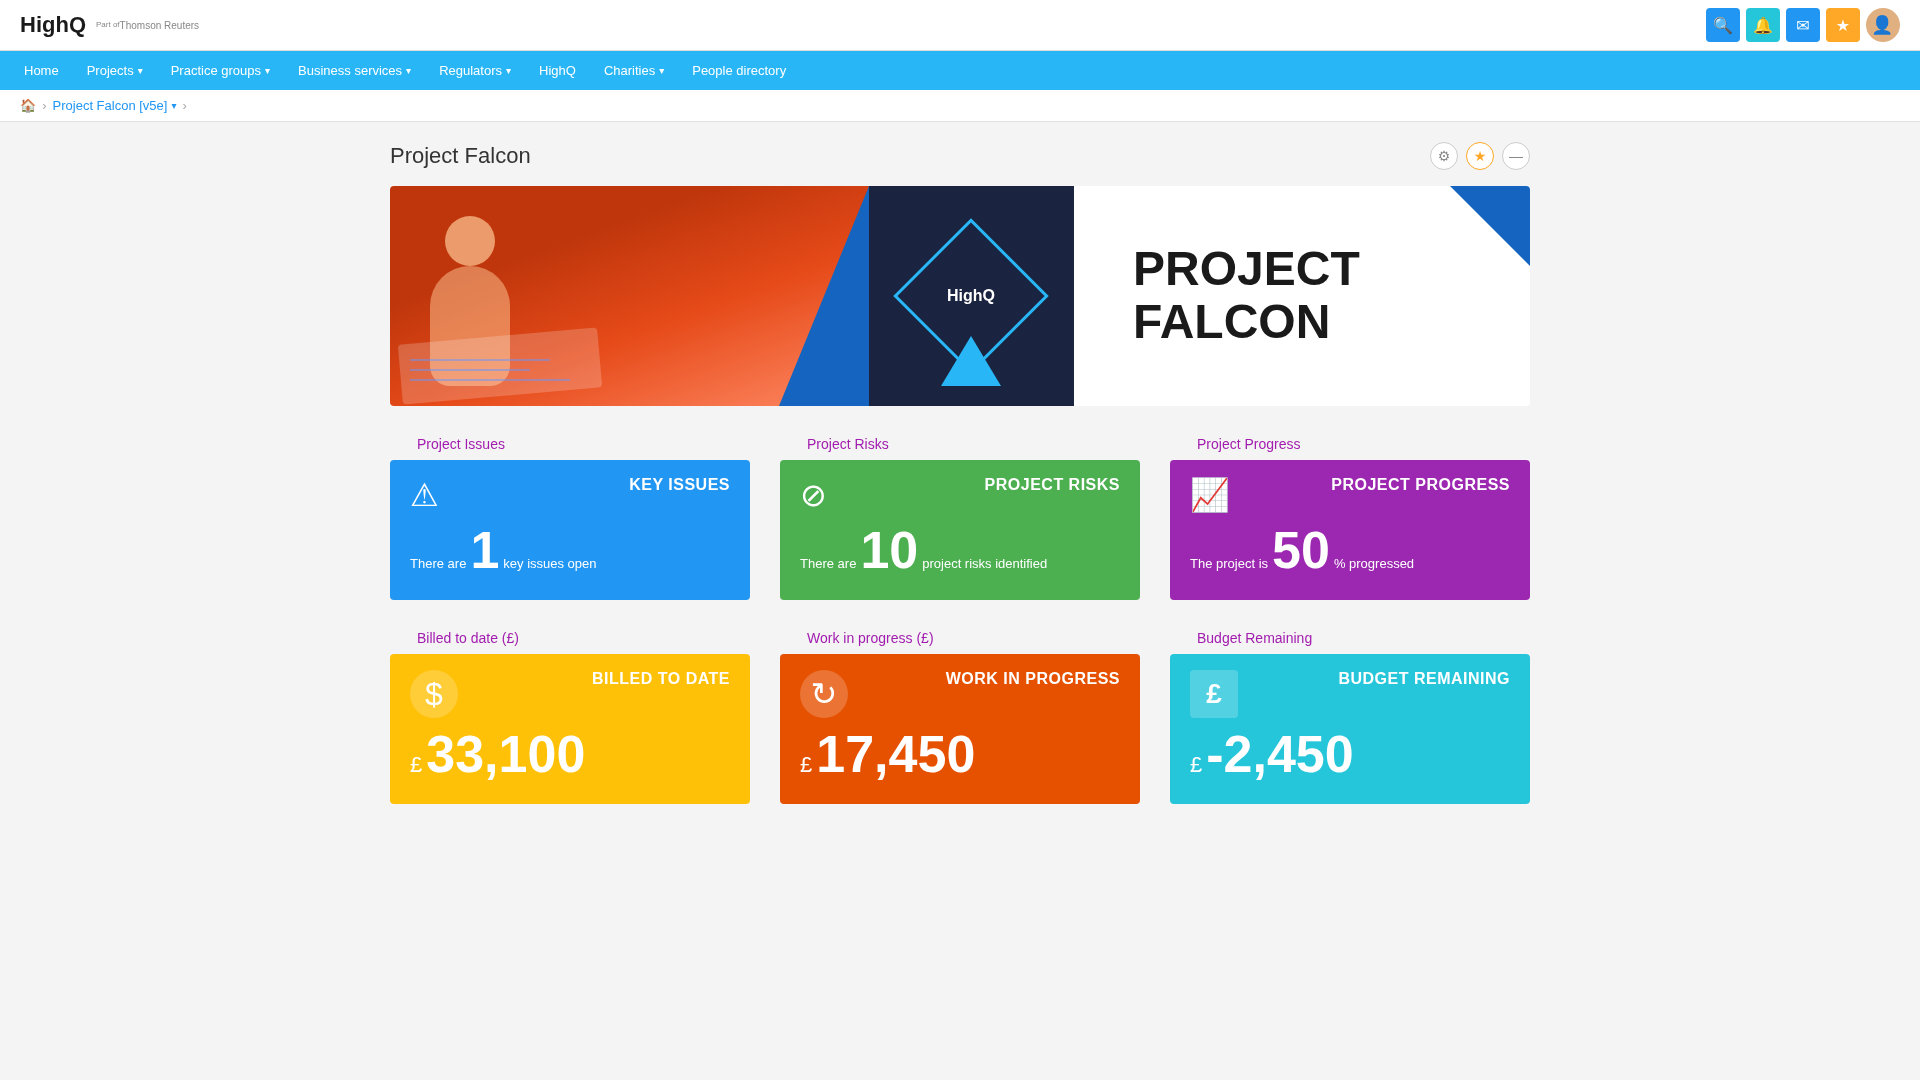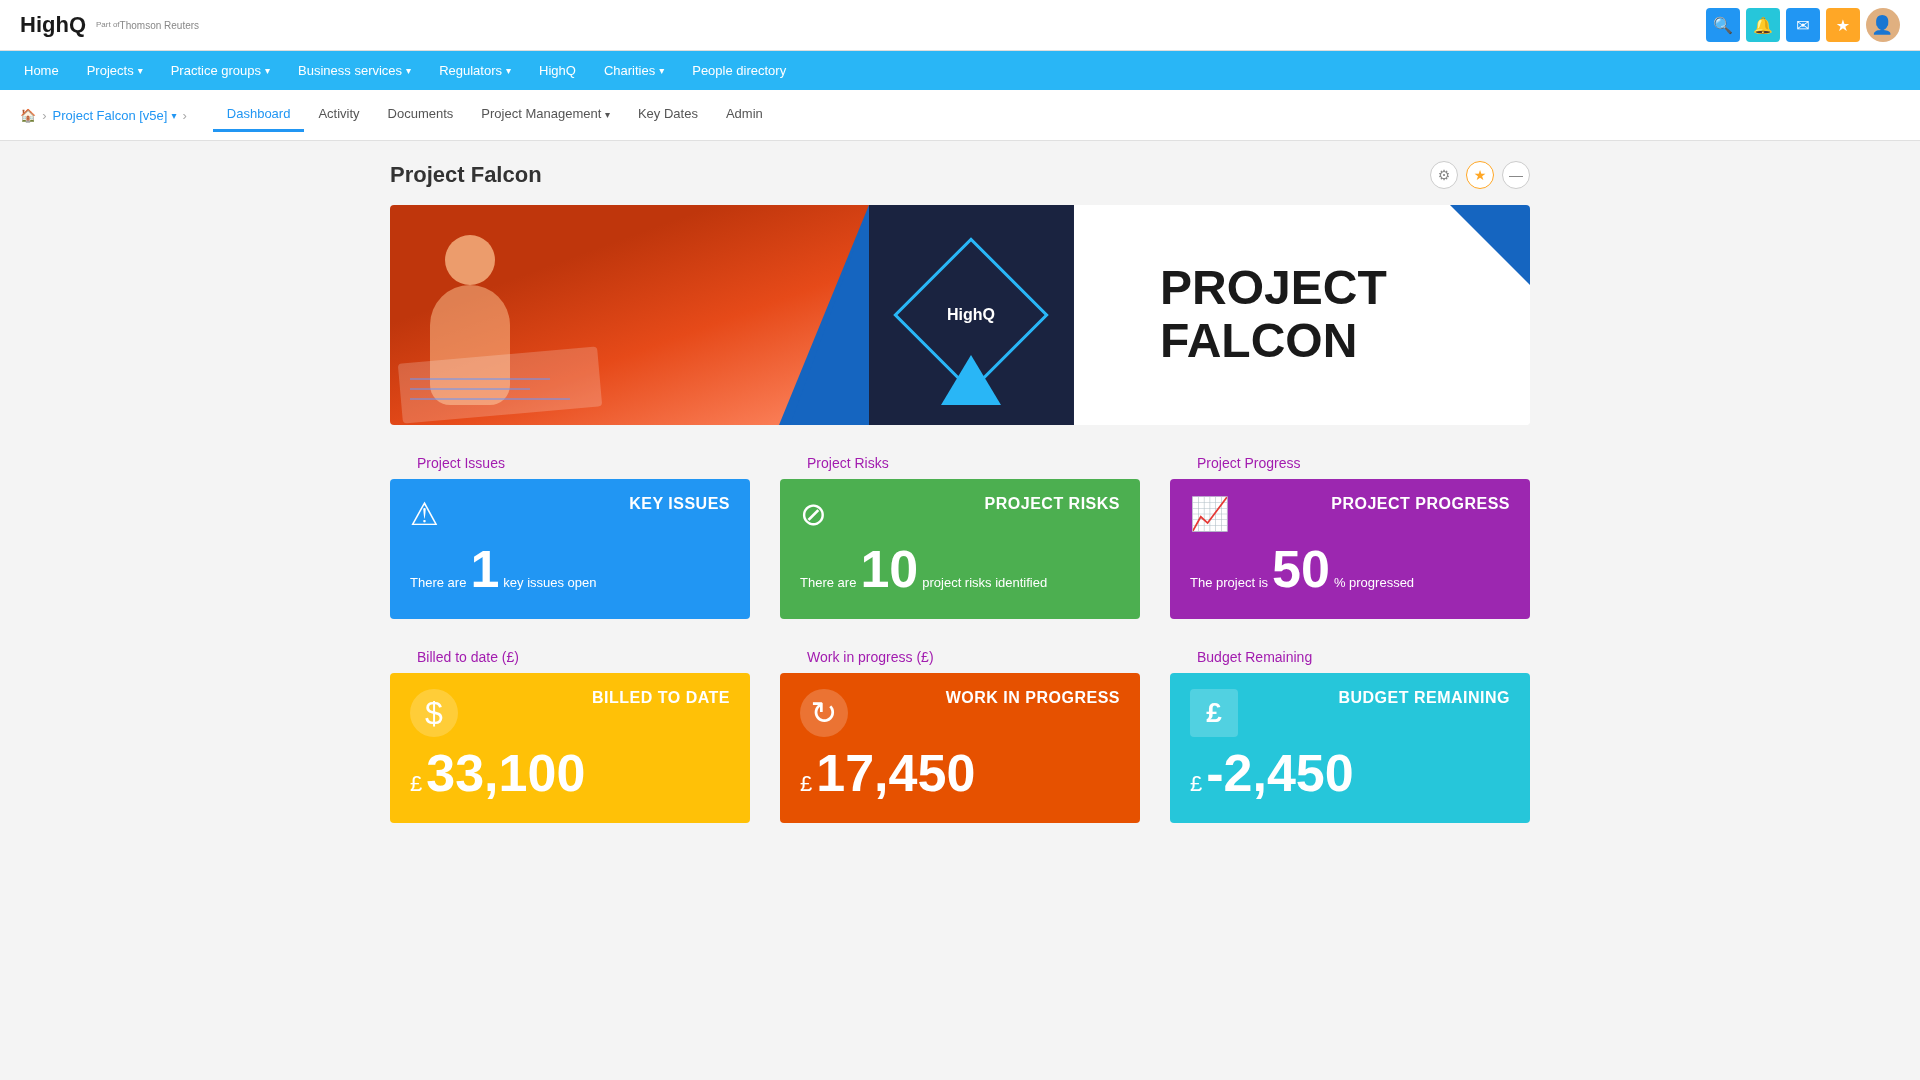--- a/index.html
+++ b/index.html
@@ -66,21 +66,21 @@
     .breadcrumb-tab.active { color: #2196f3; border-bottom: 3px solid #2196f3; }
 
     
     .page-content { padding: 20px 30px; max-width: 1200px; margin: 0 auto; }
 
     
     .page-title-row {
       display: flex; align-items: center; justify-content: space-between;
       margin-bottom: 16px;
     }
-    .page-title { font-size: 22px; color: #333; font-weight: bold; }
+    .page-title { font-size: 22px; color: #333; font-weight: normal; }
     .title-actions { display: flex; gap: 8px; }
     .title-icon-btn {
       width: 28px; height: 28px; border-radius: 50%;
       border: 1px solid #ccc; background: white;
       display: flex; align-items: center; justify-content: center;
       cursor: pointer; font-size: 14px; color: #888;
     }
     .title-icon-btn.gold { color: #ffa726; border-color: #ffa726; }
     .hero-project-title {
       font-size: 48px;
@@ -154,21 +154,21 @@
       width: 18%;
       height: 100%;
       background: #1a2340;
       display: flex; align-items: center; justify-content: center;
       clip-path: polygon(0 0, 100% 0, 100% 100%, 0 100%);
     }
     .hero-text-part {
       flex: 1;
       background: white;
       display: flex; align-items: center; justify-content: flex-start;
-      padding-left: 56px;
+      padding-left: 29px;
     }
     
     .hero-corner {
       position: absolute;
       top: 0; right: 0;
       width: 0; height: 0;
       border-style: solid;
       border-width: 0 80px 80px 0;
       border-color: transparent #1565c0 transparent transparent;
     }
@@ -228,30 +228,20 @@
 </div>
 
 <div class="breadcrumb-bar">
   <div class="breadcrumb-item">🏠</div>
   <span class="breadcrumb-sep">›</span>
   <div class="breadcrumb-item">
     <span>Project Falcon [v5e]</span>
     <span style="font-size:10px;">▾</span>
   </div>
   <span class="breadcrumb-sep">›</span>
-  <div class="breadcrumb-tabs">
-    <div class="breadcrumb-tab active">Dashboard</div>
-    <div class="breadcrumb-tab">Activity</div>
-    <div class="breadcrumb-tab">Documents</div>
-    <div class="breadcrumb-tab">
-      <span>Project Management</span> <span style="font-size:10px;">▾</span>
-    </div>
-    <div class="breadcrumb-tab">Key Dates</div>
-    <div class="breadcrumb-tab">Admin</div>
-  </div>
 </div>
 
 <div class="page-content">
 
   <div class="page-title-row">
     <h1 class="page-title">Project Falcon</h1>
     <div class="title-actions">
       <div class="title-icon-btn" style="color:#888;">⚙</div>
       <div class="title-icon-btn gold">★</div>
       <div class="title-icon-btn">—</div>

